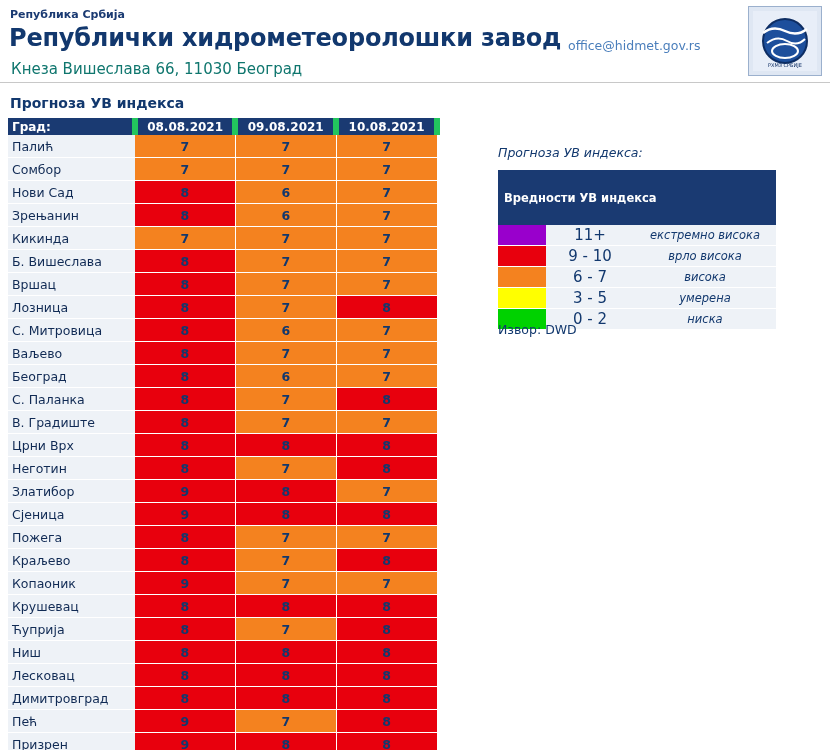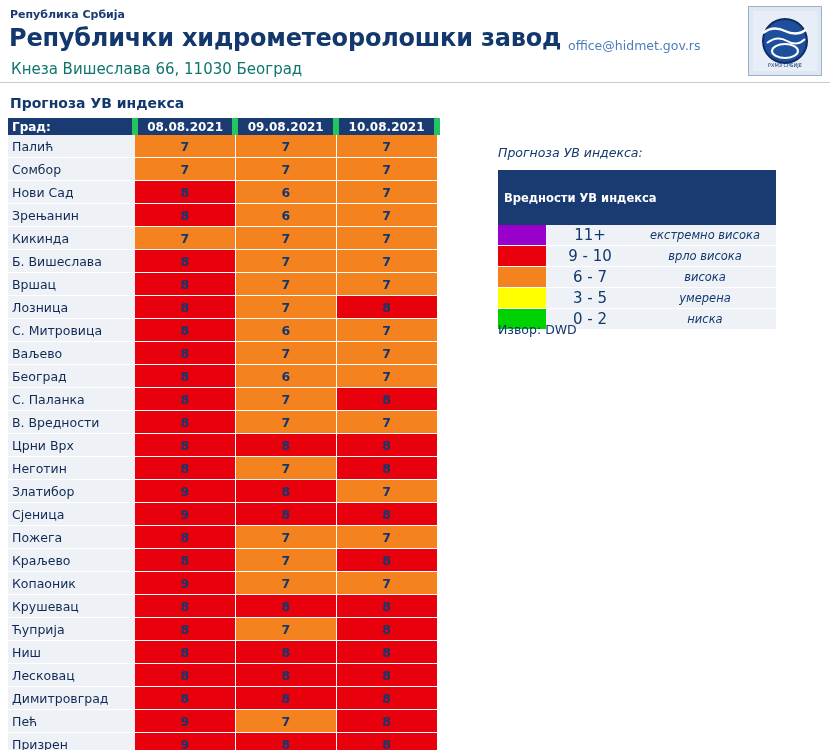--- a/index.html
+++ b/index.html
@@ -226,21 +226,21 @@
         <td class="val v6">6</td>
         <td class="val v7">7</td>
       </tr>
       <tr>
         <td class="city">С. Паланка</td>
         <td class="val v8">8</td>
         <td class="val v7">7</td>
         <td class="val v8">8</td>
       </tr>
       <tr>
-        <td class="city">В. Вредности</td>
+        <td class="city">В. Градиште</td>
         <td class="val v8">8</td>
         <td class="val v7">7</td>
         <td class="val v7">7</td>
       </tr>
       <tr>
         <td class="city">Црни Врх</td>
         <td class="val v8">8</td>
         <td class="val v8">8</td>
         <td class="val v8">8</td>
       </tr>

